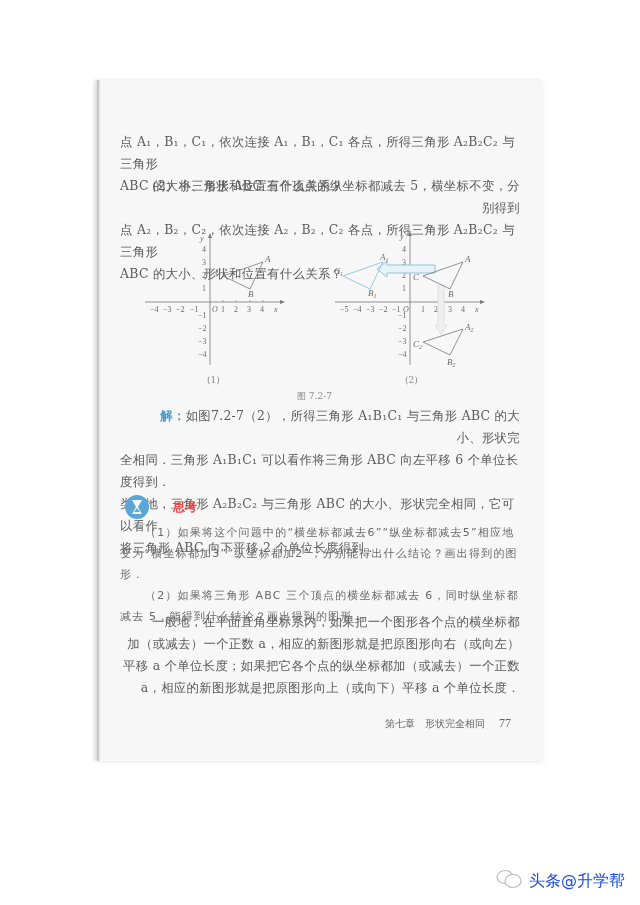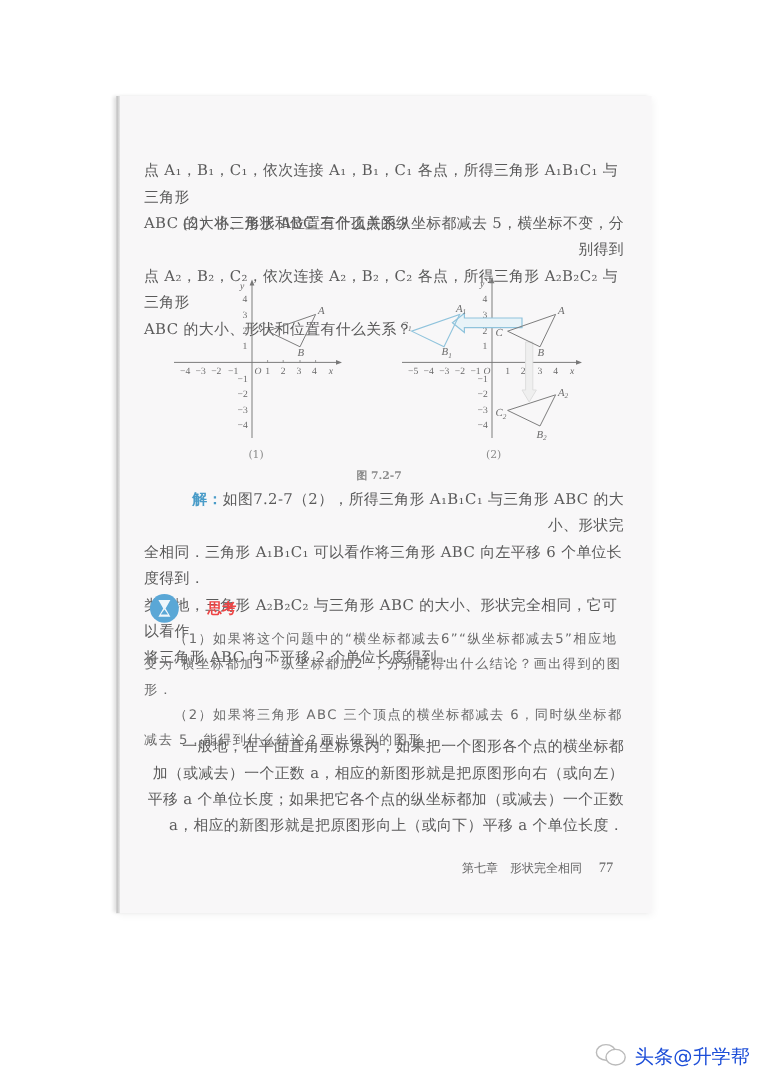--- a/index.html
+++ b/index.html
@@ -59,21 +59,21 @@
   }
   .watermark .wm-icon { margin-right: 6px; }
 </style>
 </head>
 <body>
 
 <div class="page"></div>
 <div class="page-spine"></div>
 
 <div class="para" style="top:131px;">
-  <p>点 A₁，B₁，C₁，依次连接 A₁，B₁，C₁ 各点，所得三角形 A₁B₁C₁ 与三角形</p>
+  <p>点 A₁，B₁，C₁，依次连接 A₁，B₁，C₁ 各点，所得三角形 A₂B₂C₂ 与三角形</p>
   <p>ABC 的大小、形状和位置有什么关系？</p>
 </div>
 
 <div class="para" style="top:175px;">
   <p class="indent">（2）将三角形 ABC 三个顶点的纵坐标都减去 5，横坐标不变，分别得到</p>
   <p>点 A₂，B₂，C₂，依次连接 A₂，B₂，C₂ 各点，所得三角形 A₂B₂C₂ 与三角形</p>
   <p>ABC 的大小、形状和位置有什么关系？</p>
 </div>
 
 <div class="fig" style="left:140px; top:230px;">
@@ -166,21 +166,21 @@
       <text x="4" y="44">C<tspan font-size="6" dy="2">1</tspan></text>
       <text x="135" y="100">A<tspan font-size="6" dy="2">2</tspan></text>
       <text x="117" y="135">B<tspan font-size="6" dy="2">2</tspan></text>
       <text x="83" y="117">C<tspan font-size="6" dy="2">2</tspan></text>
     </g>
   </svg>
 </div>
 
 <div class="caption" style="left:207px; top:375px;">(1)</div>
 <div class="caption" style="left:405px; top:375px;">(2)</div>
-<div class="caption" style="left:297px; top:390px;font-weight:bold;">图 7.2-7</div>
+<div class="caption" style="left:297px; top:390px;">图 7.2-7</div>
 
 <div class="para" style="top:405px;">
   <p class="indent"><span class="answer-label">解：</span><span>如图7.2-7（2），所得三角形 A₁B₁C₁ 与三角形 ABC 的大小、形状完</span></p>
   <p>全相同．三角形 A₁B₁C₁ 可以看作将三角形 ABC 向左平移 6 个单位长度得到．</p>
   <p>类似地，三角形 A₂B₂C₂ 与三角形 ABC 的大小、形状完全相同，它可以看作</p>
   <p>将三角形 ABC 向下平移 2 个单位长度得到．</p>
 </div>
 
 <div class="think-block">
   <div class="think-header">

